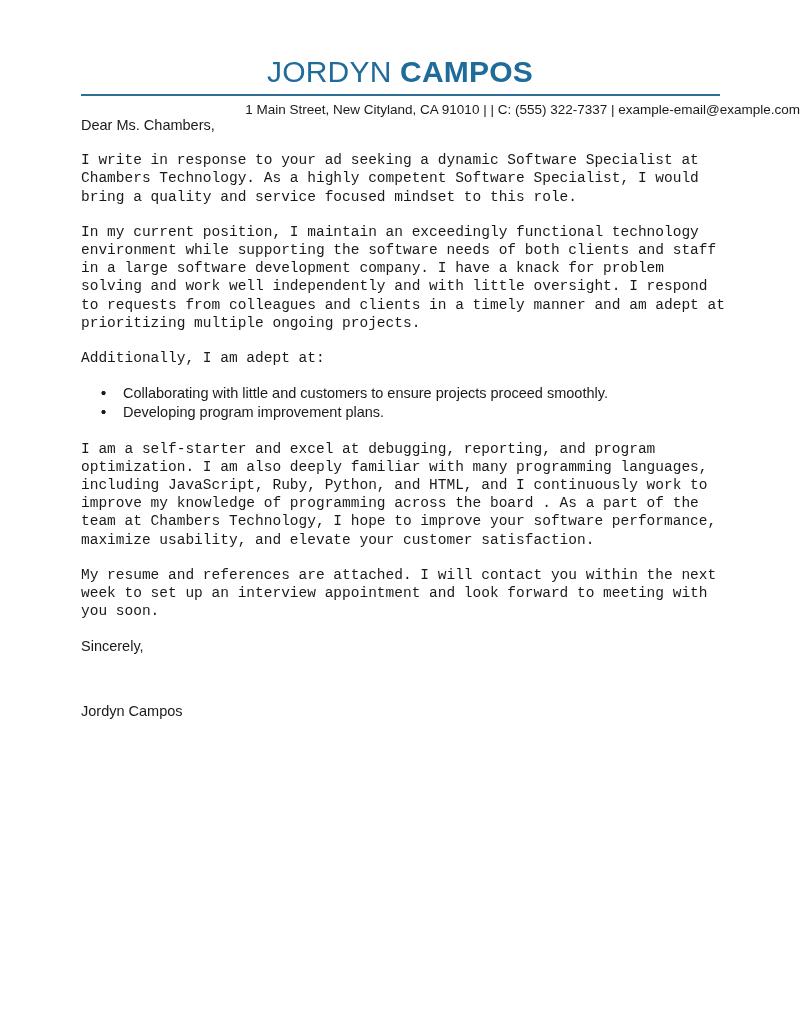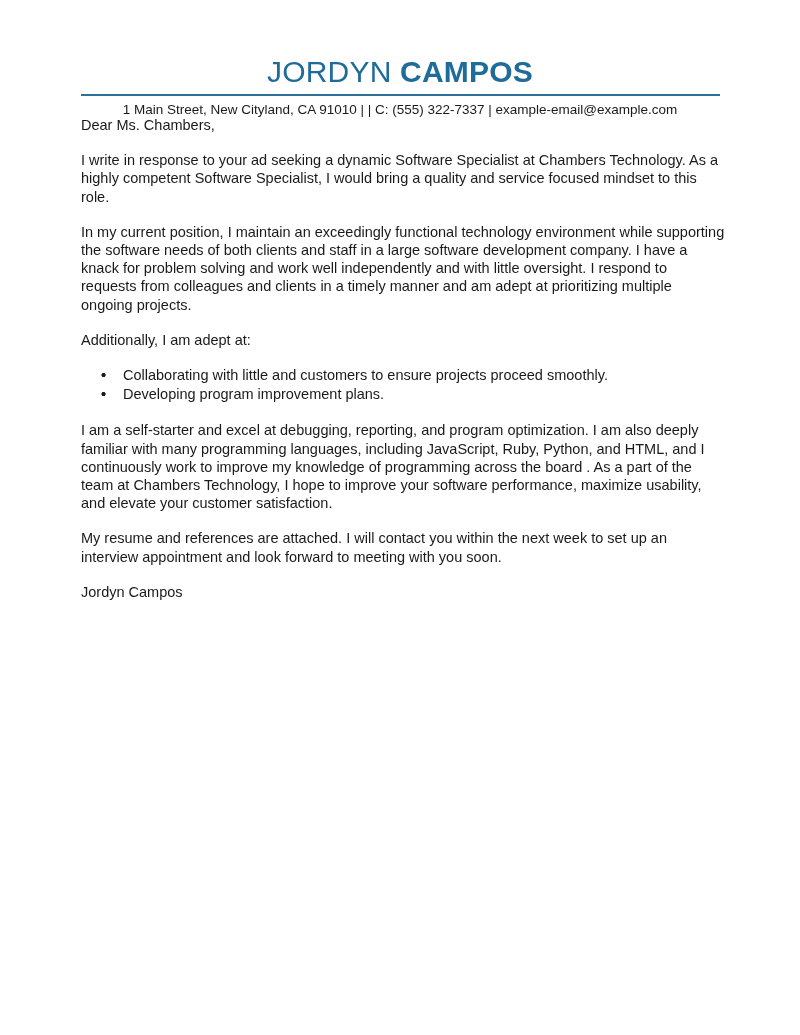--- a/index.html
+++ b/index.html
@@ -3,26 +3,26 @@
 <meta charset="utf-8">
 <style>
   html, body { margin: 0; padding: 0; background: #ffffff; }
   body { width: 800px; height: 1035px; position: relative; overflow: hidden;
          font-family: "Liberation Sans", sans-serif; color: #1a1a1a; }
   .page { position: absolute; left: 0; top: 0; width: 656px; height: 1035px; }
   .name { position: absolute; left: 0; width: 800px; top: 52px; text-align: center;
           font-size: 30px; line-height: 40px; color: #1f6b9a; letter-spacing: 0.2px; }
   .name .last { font-weight: bold; }
   .rule { position: absolute; left: 81px; width: 639px; top: 94px; height: 2px; background: #2f6f95; }
-  .contact { position: absolute; left: 0; width: 800px; top: 101px; text-align: center;
+  .contact { position: absolute; left: 0; width: 800px; top: 101px; text-align: right;
              font-size: 13.5px; line-height: 18px; color: #1a1a1a; }
   .body { position: absolute; left: 81px; width: 645px; top: 116px; font-size: 14.5px; line-height: 18.2px; }
   p { margin: 0; }
   .salutation { margin-bottom: 17px; }
-  .para { margin-bottom: 17px; }
+  .para { margin-bottom: 17px; font-family: Liberation Mono, monospace; }
   ul.skills { margin: 0 0 18px 0; padding: 0 0 0 42px; list-style: none; }
   ul.skills li { position: relative; line-height: 18.7px; }
   ul.skills li .bullet { position: absolute; left: -22px; top: 0; }
   .closing { margin-bottom: 46px; }
 </style>
 </head>
 <body>
 
 <div class="page">
   <div class="name">
@@ -40,15 +40,16 @@
 
     <ul class="skills">
       <li><span class="bullet">•</span></li>
       <li><span class="bullet">•</span><span>Collaborating with little and customers to ensure projects proceed smoothly.</span></li>
       <li><span class="bullet">•</span></li>
       <li><span class="bullet">•</span><span>Developing program improvement plans.</span></li>
     </ul>
 
     <p class="para">I am a self-starter and excel at debugging, reporting, and program optimization. I am also deeply familiar with many programming languages, including JavaScript, Ruby, Python, and HTML, and I continuously work to improve my knowledge of programming across the board . As a part of the team at Chambers Technology, I hope to improve your software performance, maximize usability, and elevate your customer satisfaction.</p>
     <p class="para">My resume and references are attached. I will contact you within the next week to set up an interview appointment and look forward to meeting with you soon.</p>
+    <p class="closing">Sincerely,</p>
     <p>Jordyn Campos</p>
   </div>
 </div>
 
 </body></html>

